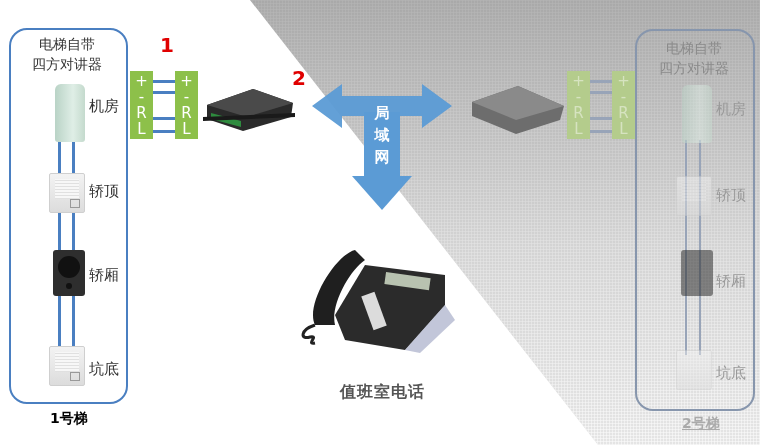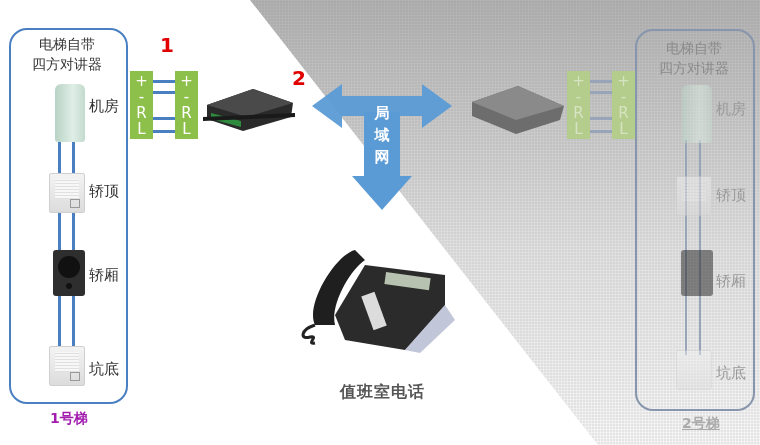--- a/index.html
+++ b/index.html
@@ -22,21 +22,21 @@
   .label{position:absolute;font-size:15px;color:#333;}
   .label.ghost{color:#9a9a9a;}
   .wire{position:absolute;width:3px;background:#4a7fc1;}
   .wire.ghost{background:#98a4b8;}
   .hwire{position:absolute;height:3px;background:#4a7fc1;}
   .hwire.ghost{background:#98a4b8;}
   .term{position:absolute;width:23px;height:68px;background:#8dc04a;color:#fff;
         font-size:15px;text-align:center;line-height:16px;padding-top:2px;box-sizing:border-box;}
   .term.ghost{background:#b4cc8c;color:#d6e3c0;}
   .num{position:absolute;color:#e00000;font-weight:bold;font-size:20px;}
-  .caption{position:absolute;font-weight:bold;color:#a21caf;font-size:14px;}
+  .caption{position:absolute;font-weight:bold;color:#000000;font-size:14px;}
   .caption.ghost{color:#aaa;}
   .dev-handset{position:absolute;width:30px;height:58px;border-radius:6px 6px 3px 3px;
       background:linear-gradient(90deg,#b9d3c6,#dfeee6 60%,#c4dacd);}
   .dev-box{position:absolute;width:34px;height:38px;background:linear-gradient(#f3f3f3,#dcdcdc);
       border:1px solid #cfcfcf;border-radius:2px;}
   .dev-box .grill{position:absolute;left:5px;top:5px;width:24px;height:20px;
       background:repeating-linear-gradient(0deg,#e0e0e0 0 1px,#f7f7f7 1px 3px);}
   .dev-box .btn{position:absolute;right:4px;bottom:4px;width:8px;height:7px;border:1px solid #999;}
   .dev-speaker{position:absolute;width:32px;height:46px;background:#2e2e2e;border-radius:3px;}
   .dev-speaker .cone{position:absolute;left:5px;top:6px;width:22px;height:22px;border-radius:50%;background:#111;}

